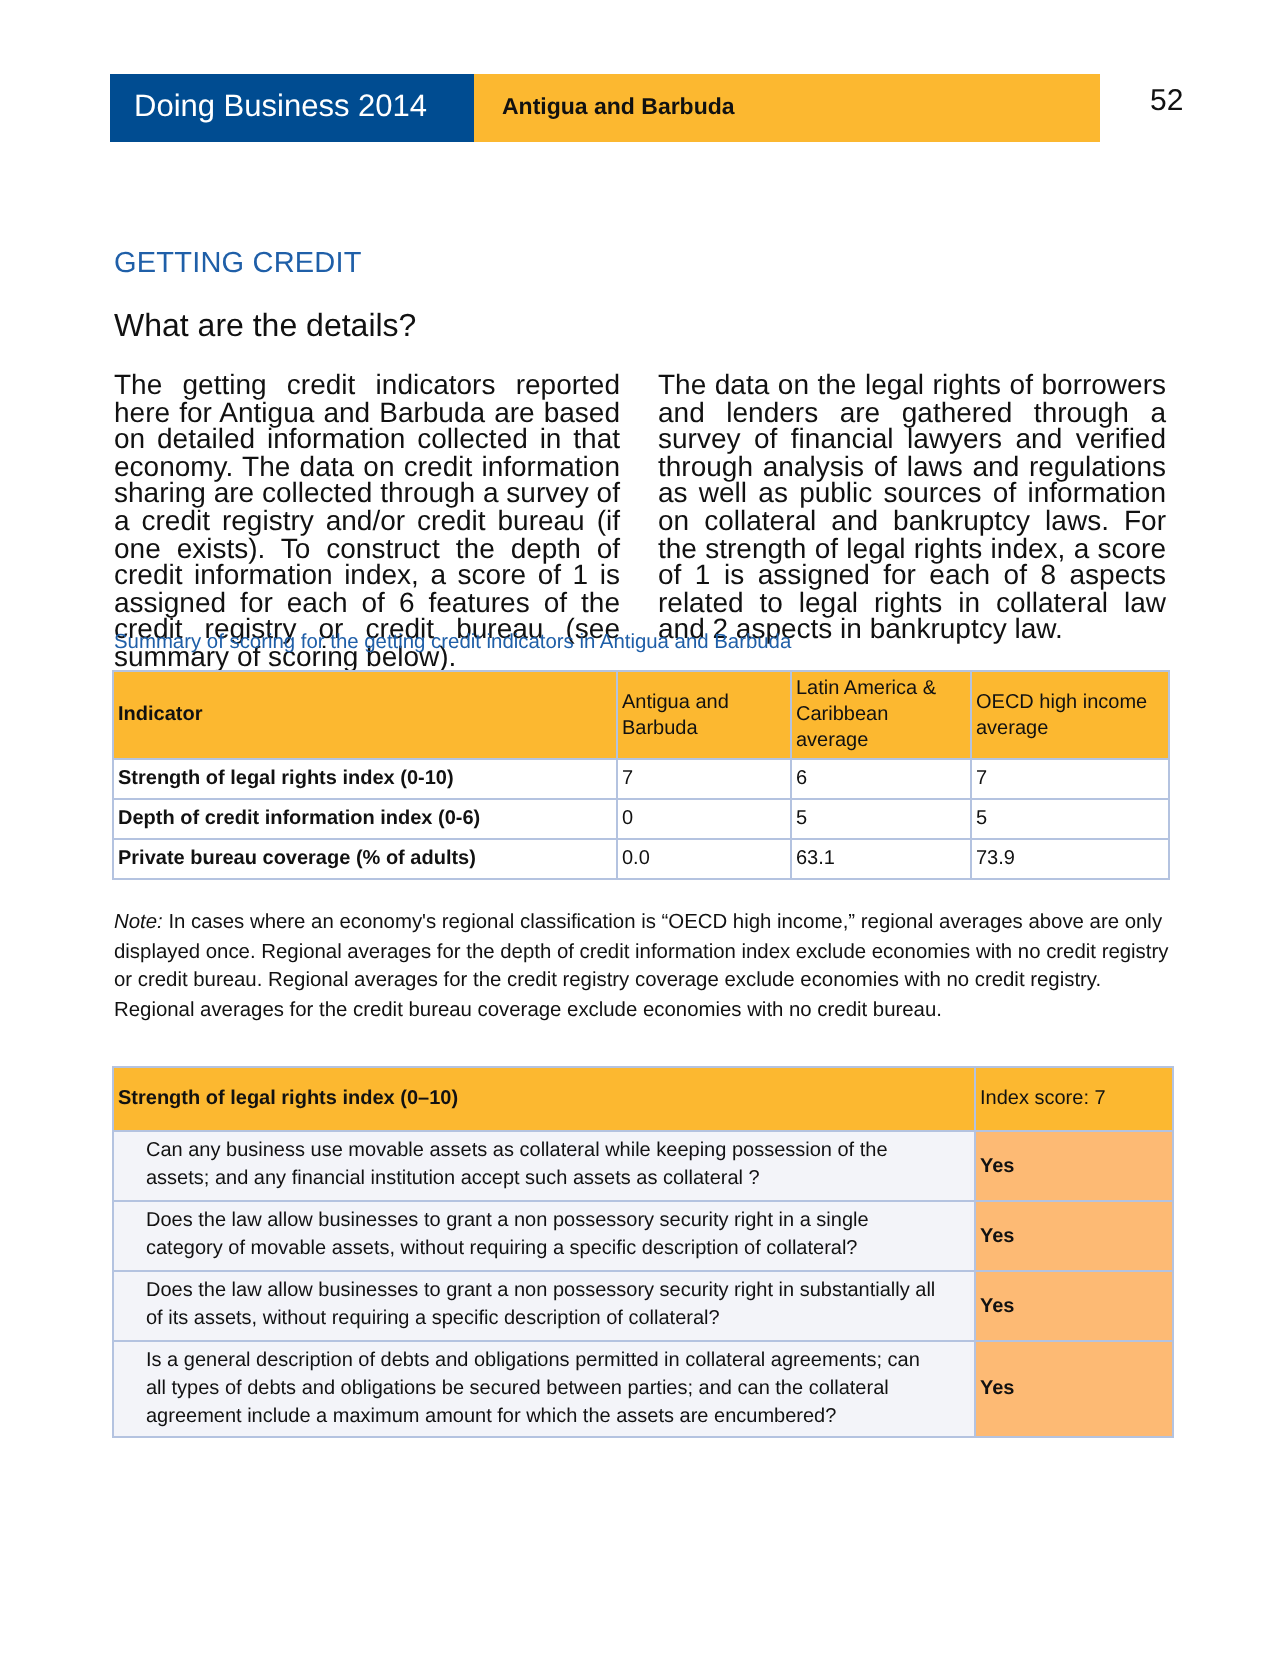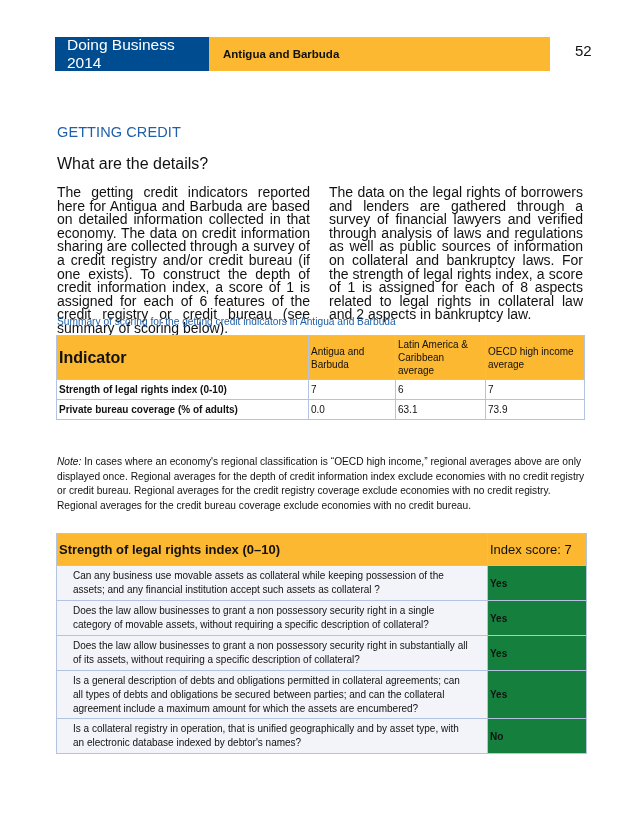--- a/index.html
+++ b/index.html
@@ -1,49 +1,49 @@
 <!DOCTYPE html>
 <html><head>
 <meta charset="utf-8">
 <style>
   * { box-sizing: border-box; margin: 0; padding: 0; }
   html, body { width: 640px; height: 828px; background: #ffffff; overflow: hidden; }
   body { font-family: "Liberation Sans", "DejaVu Sans", sans-serif; color: #111; position: relative; }
 
   .header-band { position: absolute; left: 55px; top: 37px; width: 495px; height: 34px; display: flex; }
-  .header-blue { width: 154px; height: 34px; background: #004C91; color: #fff; font-size: 15.5px; display: flex; align-items: center; padding-left: 12px; }
+  .header-blue { width: 182px; height: 34px; background: #004C91; color: #fff; font-size: 15.5px; display: flex; align-items: center; padding-left: 12px; }
   .header-yellow { flex: 1; background: #FCB830; color: #111; font-size: 11.5px; font-weight: bold; display: flex; align-items: center; padding-left: 14px; }
   .page-number { position: absolute; left: 575px; top: 42px; font-size: 15px; color: #111; }
 
   .section-title { position: absolute; left: 57px; top: 124px; font-size: 14.5px; color: #1F5FA8; letter-spacing: 0.1px; }
   .subsection-title { position: absolute; left: 57px; top: 155px; font-size: 16px; color: #111; }
 
   .para { position: absolute; font-size: 14px; line-height: 13.6px; text-align: justify; color: #111; }
   .para-left { left: 57px; top: 186px; width: 253px; }
   .para-right { left: 329px; top: 186px; width: 254px; }
 
   .table-caption { position: absolute; left: 57px; top: 316px; font-size: 10.2px; color: #1F5FA8; }
 
   table { border-collapse: collapse; position: absolute; table-layout: fixed; }
   td, th { border: 1px solid #B4C3E0; font-size: 10px; text-align: left; vertical-align: middle; font-weight: normal; }
 
   .summary-table { left: 56px; top: 335px; width: 528px; }
   .summary-table th { background: #FCB830; color: #111; padding: 2px 2px; line-height: 13px; height: 33px; }
-  .summary-table th.ind-head { font-weight: bold; font-size: 16px; }
+  .summary-table th.ind-head { font-weight: bold; font-size: 10px; }
   .summary-table td { height: 20px; padding: 0 2px; }
   .summary-table td.ind { font-weight: bold; }
 
   .note { position: absolute; left: 57px; top: 455px; width: 530px; font-size: 10.2px; line-height: 14.5px; color: #111; }
   .note i { font-style: italic; }
 
   .rights-table { left: 56px; top: 533px; width: 530px; }
-  .rights-table th { background: #FCB830; height: 32px; padding: 0 2px; font-size: 13px; }
+  .rights-table th { background: #FCB830; height: 32px; padding: 0 2px; font-size: 10px; }
   .rights-table th.rt-head { font-weight: bold; }
   .rights-table td.q { background: #F3F4F9; padding: 2px 16px; line-height: 14px; font-size: 10px; }
-  .rights-table td.a { font-weight: bold; padding: 0 2px; background: #15803d; }
+  .rights-table td.a { font-weight: bold; padding: 0 2px; background: #fdba74; }
   .rights-table tr.r2 td { height: 35px; }
   .rights-table tr.r3 td { height: 48px; }
 </style>
 </head>
 <body>
 
 <div class="header-band">
   <div class="header-blue">Doing Business 2014</div>
   <div class="header-yellow">Antigua and Barbuda</div>
 </div>
@@ -73,20 +73,26 @@
     </tr>
   </thead>
   <tbody>
     <tr>
       <td class="ind"> Strength of legal rights index (0-10)</td>
       <td>7</td>
       <td>6</td>
       <td>7</td>
     </tr>
     <tr>
+      <td class="ind">Depth of credit information index (0-6)</td>
+      <td>0</td>
+      <td>5</td>
+      <td>5</td>
+    </tr>
+    <tr>
       <td class="ind">Private bureau coverage (% of adults)</td>
       <td>0.0</td>
       <td>63.1</td>
       <td>73.9</td>
     </tr>
   </tbody>
 </table>
 
 <div class="note"><i>Note:</i><span> In cases where an economy's regional classification is “OECD high income,” regional averages above are only displayed once. Regional averages for the depth of credit information index exclude economies with no credit registry or credit bureau. Regional averages for the credit registry coverage exclude economies with no credit registry. Regional averages for the credit bureau coverage exclude economies with no credit bureau.</span></div>
 
@@ -111,18 +117,14 @@
       <td class="a">Yes</td>
     </tr>
     <tr class="r2">
       <td class="q">Does the law allow businesses to grant a non possessory security right in substantially all of its assets, without requiring a specific description of collateral?</td>
       <td class="a">Yes</td>
     </tr>
     <tr class="r3">
       <td class="q">Is a general description of debts and obligations permitted in collateral agreements; can all types of debts and obligations be secured between parties; and can the collateral agreement include a maximum amount for which the assets are encumbered?</td>
       <td class="a">Yes</td>
     </tr>
-    <tr class="r2">
-      <td class="q"> Is a collateral registry in operation, that is unified geographically and by asset type, with an electronic database indexed by debtor's names?</td>
-      <td class="a">No</td>
-    </tr>
   </tbody>
 </table>
 
 </body></html>

